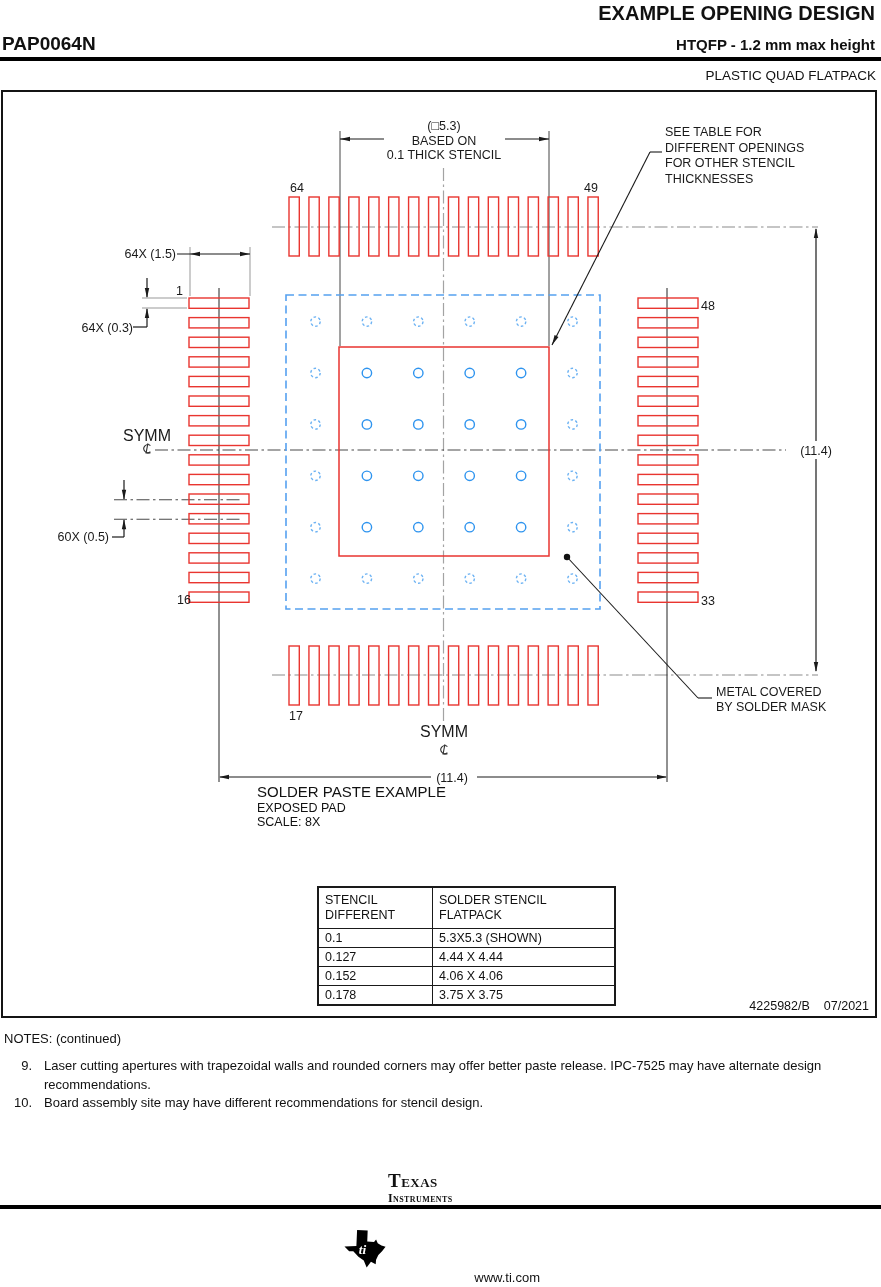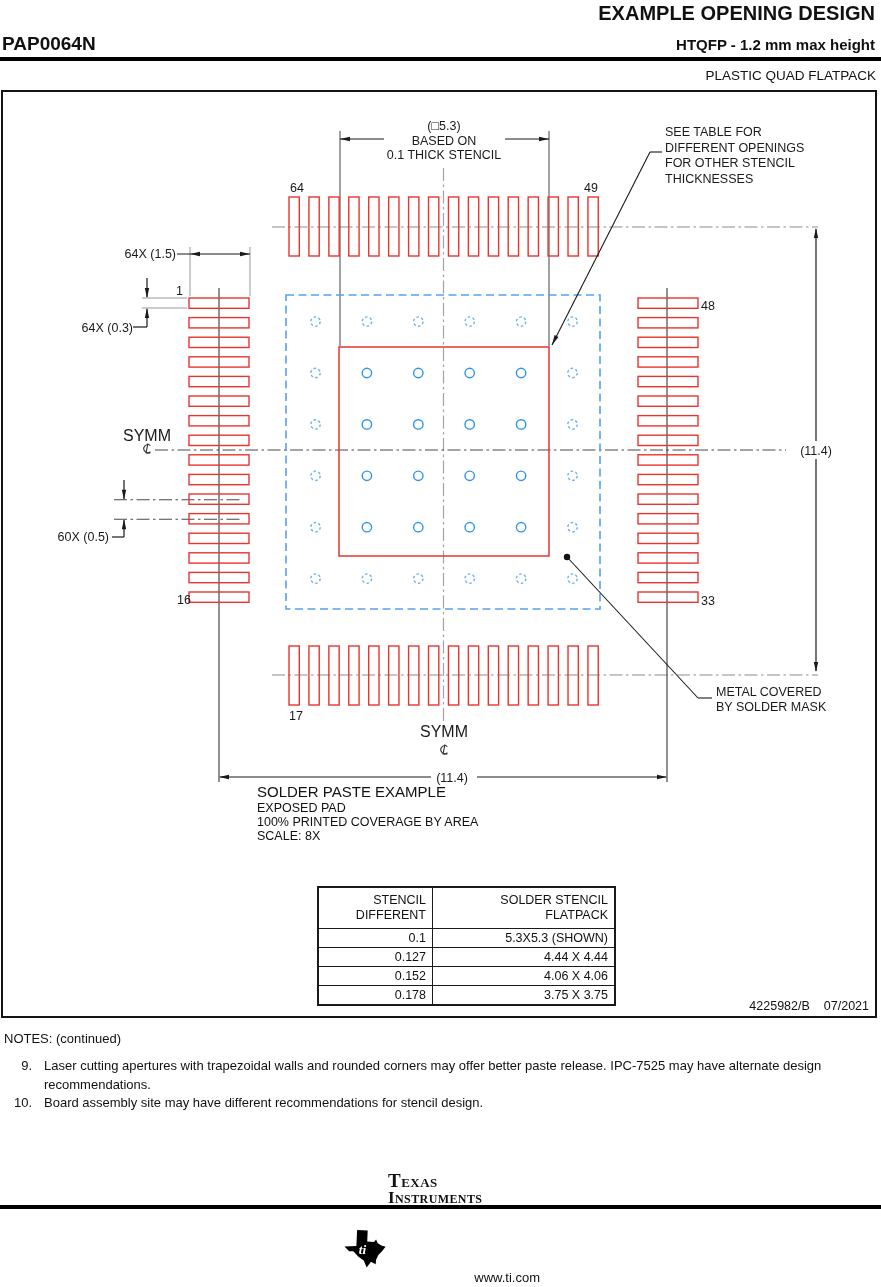--- a/index.html
+++ b/index.html
@@ -15,40 +15,40 @@
   
   .frame{left:1px;top:90px;width:872px;height:924px;border:2px solid #141414}
   #svg-diagram{left:0;top:0;pointer-events:none}
   
   .caption{left:257px;top:782px;width:400px;text-align:left;line-height:14px}
   .caption .c1{font-size:15px;line-height:19px}
   .caption .c2{font-size:12.5px;line-height:14px}
   
   #stencil-table{position:absolute;left:317px;top:886px;border-collapse:collapse;
                  border:2px solid #1a1a1a;font-size:12.5px}
-  #stencil-table th,#stencil-table td{border:1px solid #1a1a1a;text-align:right;
+  #stencil-table th,#stencil-table td{border:1px solid #1a1a1a;text-align:left;
                  font-weight:normal;padding:0 6px}
   #stencil-table th{height:40px;line-height:15px}
   #stencil-table td{height:18px}
   .th-c1{width:101px}.th-c2{width:169px}
   
   .revision{top:999px;right:12px;font-size:12.5px}
   .revision span{margin-left:14px}
   
   .notes-head{left:4px;top:1031px;font-size:13px}
   .notes{left:4px;top:1057px;width:862px;font-size:13px;line-height:18.5px}
   .note{display:grid;grid-template-columns:28px 1fr;column-gap:12px;margin-bottom:0}
   .note .num{text-align:right}
   
   .ftr-rule{top:1205px;left:0;width:881px;height:4px;background:#000}
   .logo-map{left:344px;top:1230px}
   .brand{left:388px;top:1171px;font-family:"Liberation Serif",serif;font-weight:bold;
          font-variant:small-caps;line-height:16px}
   .brand .b1{font-size:19px;line-height:19px;letter-spacing:.5px}
-  .brand .b2{font-size:17px;letter-spacing:.4px}
+  .brand .b2{font-size:12px;letter-spacing:.4px}
   .url{left:330px;top:1270px;width:210px;text-align:right;font-size:13px;font-weight:normal}
 </style>
 </head>
 <body>
 
 <div class="abs hdr-title">EXAMPLE OPENING DESIGN</div>
 <div class="abs hdr-part">PAP0064N</div>
 <div class="abs hdr-sub">HTQFP - 1.2 mm max height</div>
 <div class="abs hdr-rule"></div>
 <div class="abs hdr-pkg">PLASTIC QUAD FLATPACK</div>
@@ -228,21 +228,20 @@
     <text x="716" y="711" text-anchor="start" font-size="12.5" fill="#1a1a1a" font-family="Liberation Sans,DejaVu Sans,sans-serif">BY SOLDER MASK</text>
     <text x="444" y="737" text-anchor="middle" font-size="label-symm-bottom" fill="#1a1a1a" font-family="Liberation Sans,DejaVu Sans,sans-serif">SYMM</text>
     <path d="M 447.4 746.6 A 4 4 0 1 0 447.4 752.8" fill="none" stroke="#333" stroke-width="1.1"></path>
     <path d="M 444.9 744.4 L 443.1 754 L 447.4 754" fill="none" stroke="#333" stroke-width="1.1"></path>
     <text x="452" y="782" text-anchor="middle" font-size="12.5" fill="#1a1a1a" font-family="Liberation Sans,DejaVu Sans,sans-serif">(11.4)</text>
   </svg>
 
 <div class="abs caption">
   <div class="c1">SOLDER PASTE EXAMPLE</div>
   <div class="c2">EXPOSED PAD</div>
-  <div class="c2">100% PRINTED COVERAGE BY AREA</div>
   <div class="c2">SCALE: 8X</div>
 </div>
 
 <table id="stencil-table">
   <thead>
     <tr>
       <th class="th-c1">
         <div>STENCIL</div>
         <div>DIFFERENT</div>
       </th>

